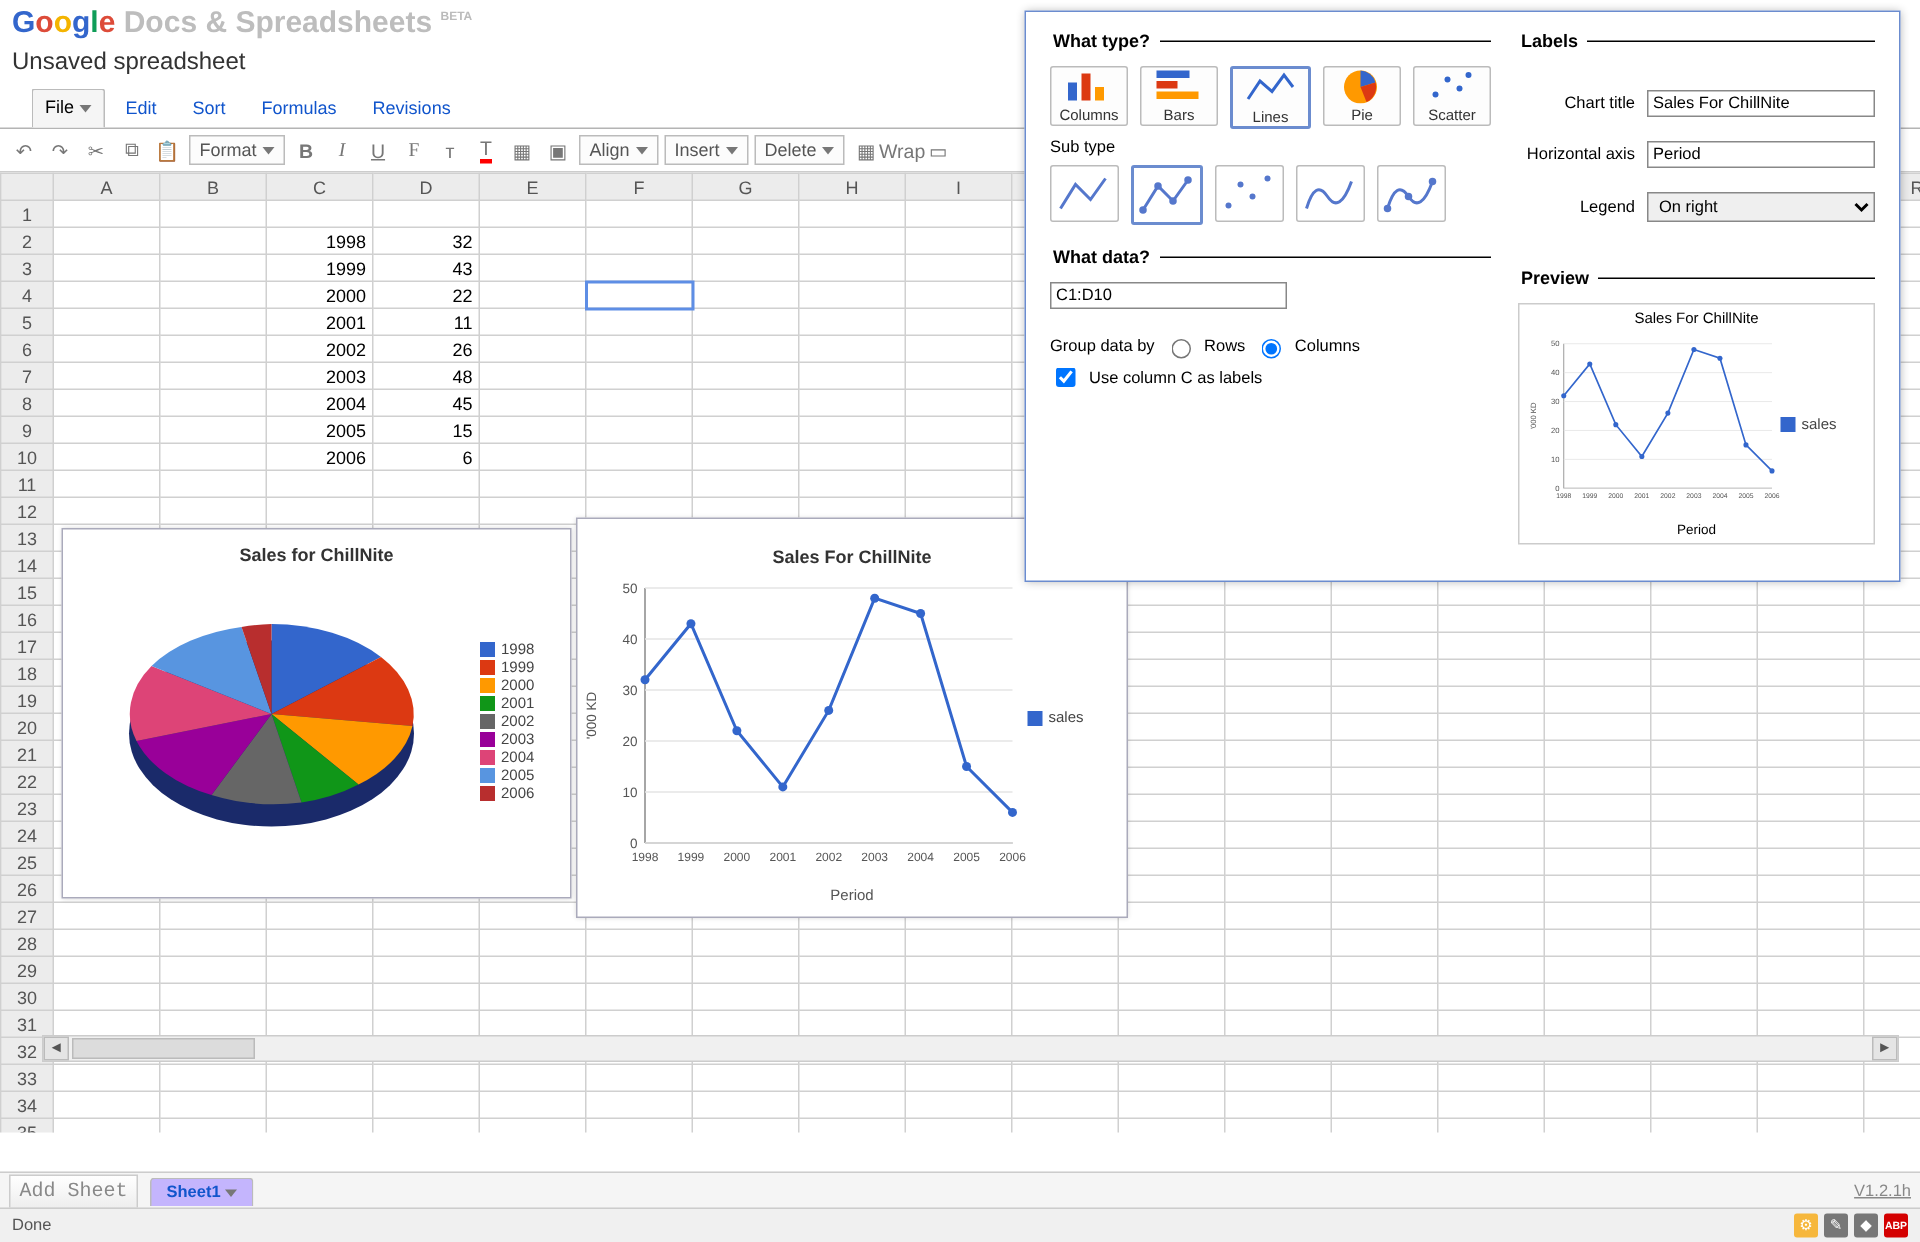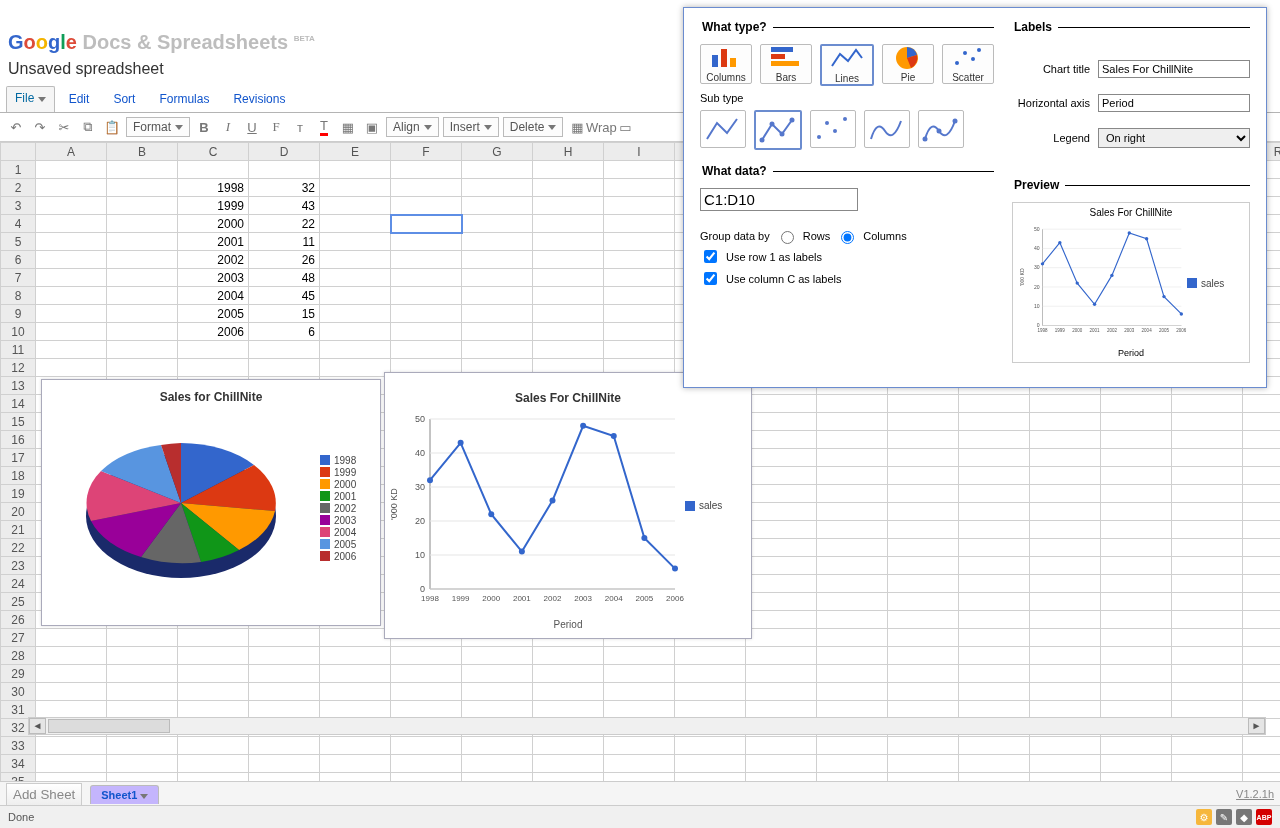--- a/index.html
+++ b/index.html
@@ -1,27 +1,27 @@
 <!DOCTYPE html>
 <html><head>
 <meta charset="utf-8">
 <style>
   html,body{margin:0;padding:0;font-family:Arial,Helvetica,sans-serif;font-size:12px;color:#000;background:#fff;width:1280px;height:828px;overflow:hidden;}
-  .logo-area{padding:4px 8px;font-size:20px;font-weight:bold;margin-top:27px;}
+  .logo-area{padding:4px 8px;font-size:20px;font-weight:bold;}
   .logo-colored span:nth-child(1){color:#3366cc;}
   .logo-colored span:nth-child(2){color:#dd4b39;}
   .logo-colored span:nth-child(3){color:#f4b400;}
   .logo-colored span:nth-child(4){color:#3366cc;}
   .logo-colored span:nth-child(5){color:#0f9d58;}
   .logo-colored span:nth-child(6){color:#dd4b39;}
   .logo-sub{color:#bdbdbd;font-weight:bold;}
   .doc-title{padding:2px 8px 8px 8px;color:#333;font-size:16px;}
   .menu-bar{padding:0 6px;display:flex;gap:4px;border-bottom:1px solid #b4b4b4;}
   .menu-bar .itm{padding:6px 10px;color:#1155cc;cursor:pointer;}
-  .menu-bar .file{border:1px solid #bbb;border-bottom:none;border-radius:2px 2px 0 0;padding:4px 8px;background:#f5f5f5;color:#0369a1;}
+  .menu-bar .file{border:1px solid #bbb;border-bottom:none;border-radius:2px 2px 0 0;padding:4px 8px;background:#f5f5f5;color:#000000;margin-left:15px;}
   .toolbar{display:flex;align-items:center;gap:4px;padding:4px 6px;background:#fff;border-bottom:1px solid #ccc;}
   .tb-btn{width:20px;height:20px;display:flex;align-items:center;justify-content:center;color:#777;font-size:13px;cursor:pointer;border-radius:2px;}
   .tb-sel{border:1px solid #bbb;padding:2px 6px;color:#555;cursor:pointer;display:flex;align-items:center;gap:4px;background:#fcfcfc;}
   .triangle-down{width:0;height:0;border-left:4px solid transparent;border-right:4px solid transparent;border-top:5px solid #777;display:inline-block;}
   
   .sheet-viewport{position:relative;height:640px;overflow:hidden;}
   table.grid{border-collapse:collapse;table-layout:fixed;width:1280px;}
   table.grid th,table.grid td{border:1px solid #d0d0d0;height:17px;font-size:12px;text-align:center;background:#fff;padding:0 4px;}
   table.grid th{background:#ececec;color:#555;font-weight:normal;}
   table.grid th.rowh{width:26px;}
@@ -47,27 +47,27 @@
   .type-row{display:flex;gap:8px;}
   .type-btn{width:50px;height:38px;border:1px solid #bbb;border-radius:2px;display:flex;flex-direction:column;align-items:center;justify-content:center;cursor:pointer;background:#fdfdfd;}
   .type-btn.selected{border:2px solid #6b8ccf;}
   .type-lbl{font-size:10px;color:#333;margin-top:3px;}
   .sub-row{display:flex;gap:8px;margin-top:6px;}
   .sub-btn{width:44px;height:36px;border:1px solid #bbb;border-radius:2px;display:flex;align-items:center;justify-content:center;cursor:pointer;background:#fff;}
   .sub-btn.selected{border:2px solid #6b8ccf;}
   .form-row{display:flex;align-items:center;margin:16px 0;gap:8px;}
   .form-row label{width:78px;text-align:right;font-size:11px;}
   .form-row input[type=text],.form-row select{flex:1;border:1px solid #888;font-size:11px;padding:2px 3px;}
-  .data-input{width:150px;border:1px solid #888;padding:2px 3px;font-size:15px;}
+  .data-input{width:150px;border:1px solid #888;padding:2px 3px;font-size:11px;}
   .chk-row{display:flex;align-items:center;gap:6px;margin:3px 0;font-size:11px;}
   .dialog-footer{display:flex;justify-content:flex-end;gap:6px;padding:8px 14px 12px; }
   .dbtn{border:1px solid #888;background:linear-gradient(#fff,#e5e5e5);padding:4px 14px;font-size:12px;cursor:pointer;}
   
   .sheet-tabs{position:absolute;bottom:22px;left:0;right:0;height:24px;background:#f5f5f5;border-top:1px solid #ccc;display:flex;align-items:center;padding:0 6px;gap:8px;font-size:11px;}
-  .addsheet-btn{border:1px solid #ccc;background:linear-gradient(#fff,#eee);padding:3px 6px;color:#888;}
+  .addsheet-btn{border:1px solid #ccc;background:linear-gradient(#fff,#eee);padding:3px 6px;color:#888;font-family:Liberation Mono, monospace;}
   .sheet-tab{border:1px solid #bbb;border-bottom:none;background:#c4b5fd;padding:3px 10px;color:#1155cc;font-weight:bold;border-radius:3px 3px 0 0;}
   .version{margin-left:auto;color:#888;text-decoration:underline;}
   .statusbar{position:absolute;bottom:0;left:0;right:0;height:22px;background:#f0f0f0;border-top:1px solid #ccc;display:flex;align-items:center;padding:0 8px;font-size:11px;color:#555;justify-content:space-between;}
   .status-icons{display:flex;gap:4px;}
   .status-ico{width:16px;height:16px;border-radius:2px;display:flex;align-items:center;justify-content:center;font-size:10px;color:#fff;}
   svg{display:block;}
   .hscroll{position:absolute;left:28px;right:14px;bottom:47px;height:16px;background:#f0f0f0;border:1px solid #ccc;display:flex;align-items:center;}
   .hscroll .arrow{width:15px;height:14px;background:#e5e5e5;border:1px solid #bbb;text-align:center;font-size:10px;color:#555;line-height:13px;}
   .hscroll .thumb{width:120px;height:12px;background:#dcdcdc;border:1px solid #bbb;margin-left:2px;}
 </style>
@@ -1115,24 +1115,20 @@
         <input type="text" class="data-input" value="C1:D10" style=""><br><br>
         <div class="chk-row">
           <span>Group data by</span>
           <input type="radio" name="grp" style="">
             <span>Rows</span>
           <input type="radio" name="grp" checked="" style="">
             <span>Columns</span>
         </div>
         <div class="chk-row">
             <input type="checkbox" checked="" style="">
-            <span>Use row 1 as labels</span>
-          </div>
-        <div class="chk-row">
-            <input type="checkbox" checked="" style="">
             <span>Use column C as labels</span>
           </div>
       </fieldset>
     </div>
     <div class="col-right">
       <fieldset class="sec">
           <legend>Labels</legend>
         <div class="form-row">
             <label>Chart title</label>
             <input type="text" value="Sales For ChillNite" style="">

